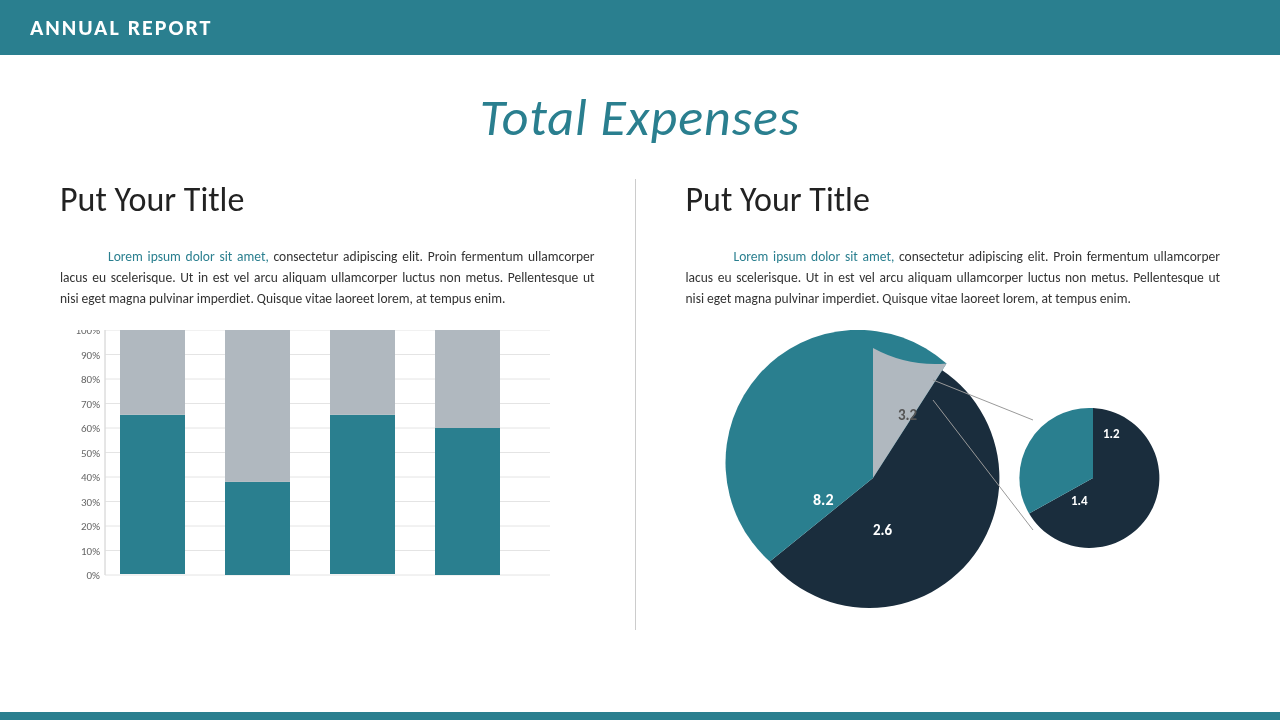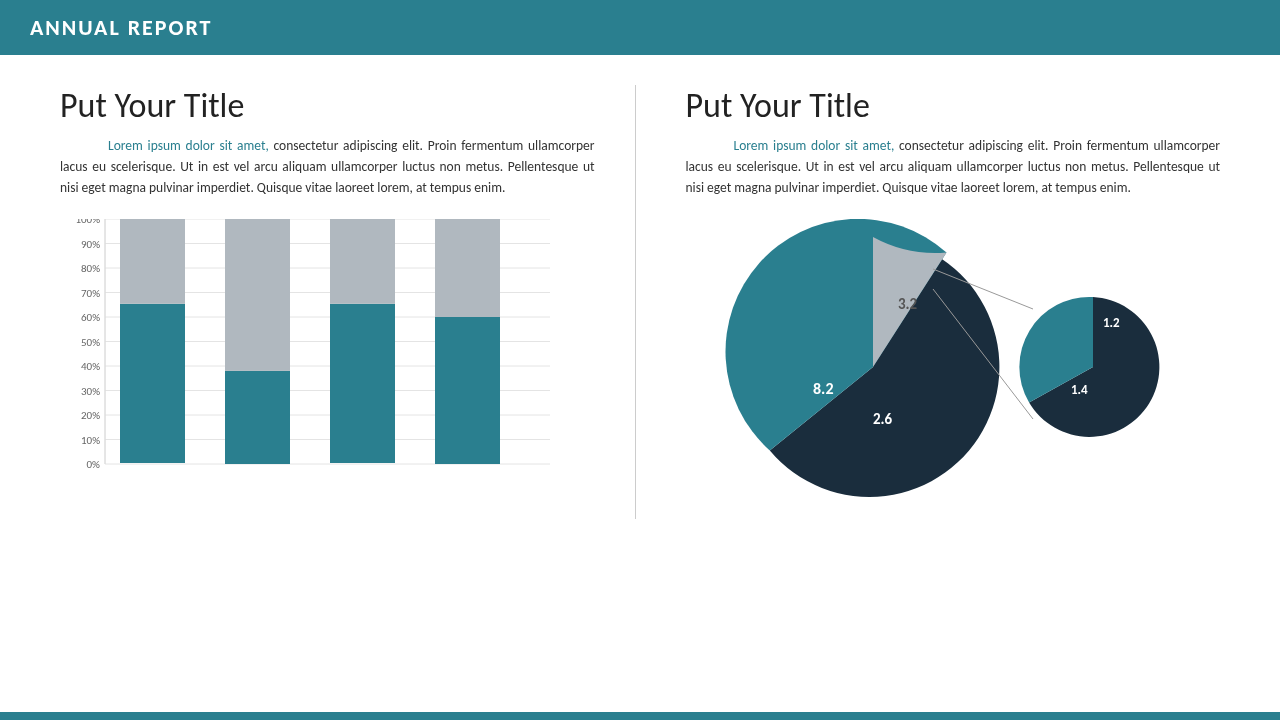--- a/index.html
+++ b/index.html
@@ -60,21 +60,21 @@
     .col-right {
       flex: 1;
       padding-left: 50px;
     }
 
     
     .section-title {
       font-size: 34px;
       font-weight: 400;
       color: #222;
-      margin-bottom: 10px;
+      margin-bottom: 27px;
     }
 
     
     .body-text {
       font-size: 13.5px;
       color: #333;
       line-height: 1.55;
       text-align: justify;
       margin-bottom: 20px;
     }
@@ -115,20 +115,25 @@
   </style>
 </head>
 <body>
 
 <div class="header">
   <span class="header-title">ANNUAL REPORT</span>
 </div>
 
 <div class="main">
 
+  <div class="page-title">
+    <span class="page-title-text">
+      <span>Total </span><span style="color:#2a7f8f;font-style:italic;">Expenses</span>
+    </span>
+  </div>
 
   <div class="columns">
 
     <div class="col-left">
       <h2 class="section-title">Put Your Title</h2>
       <p class="body-text">
         <span class="highlight">Lorem ipsum dolor sit amet,</span><span> consectetur adipiscing elit. Proin fermentum ullamcorper lacus eu scelerisque. Ut in est vel arcu aliquam ullamcorper luctus non metus. Pellentesque ut nisi eget magna pulvinar imperdiet. Quisque vitae laoreet lorem, at tempus enim.</span>
       </p>
 
       <div class="bar-chart-area">

